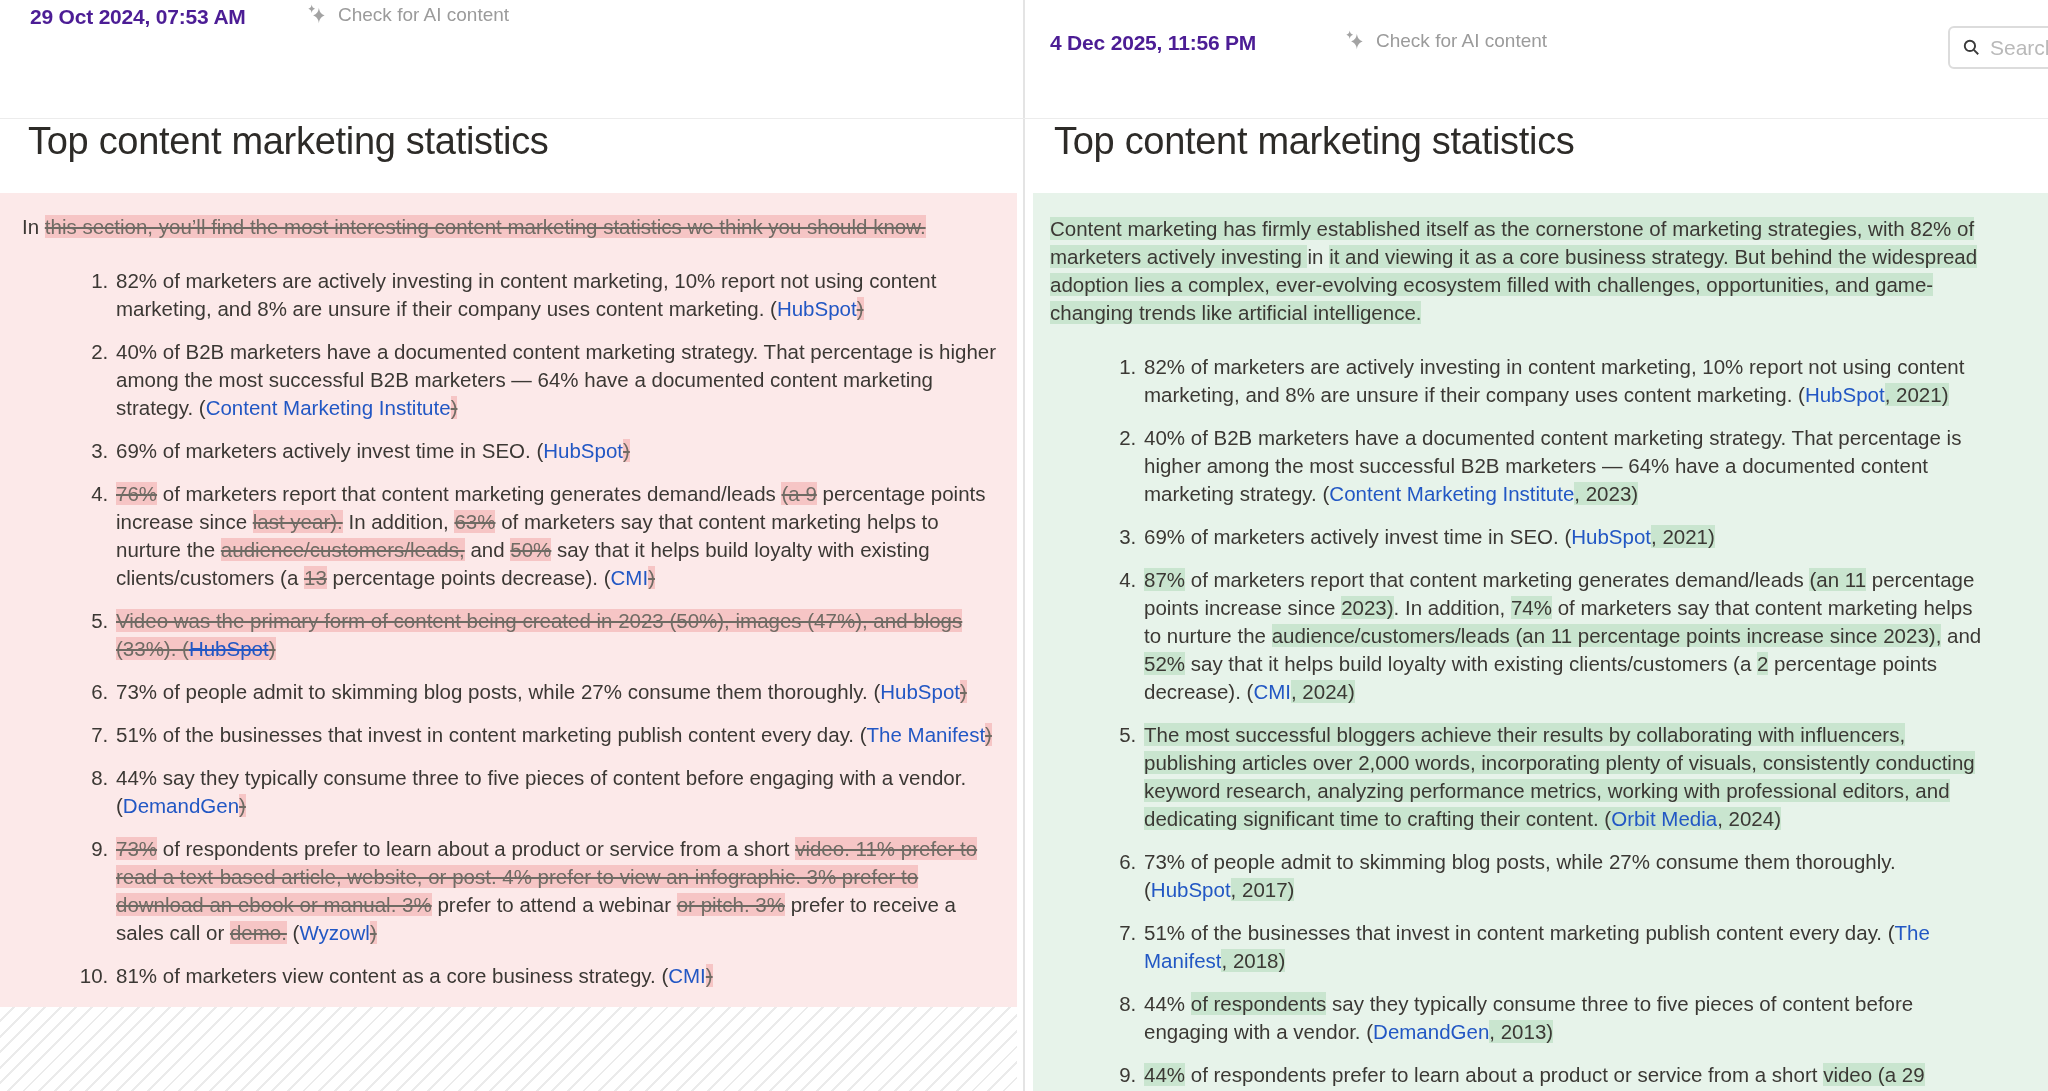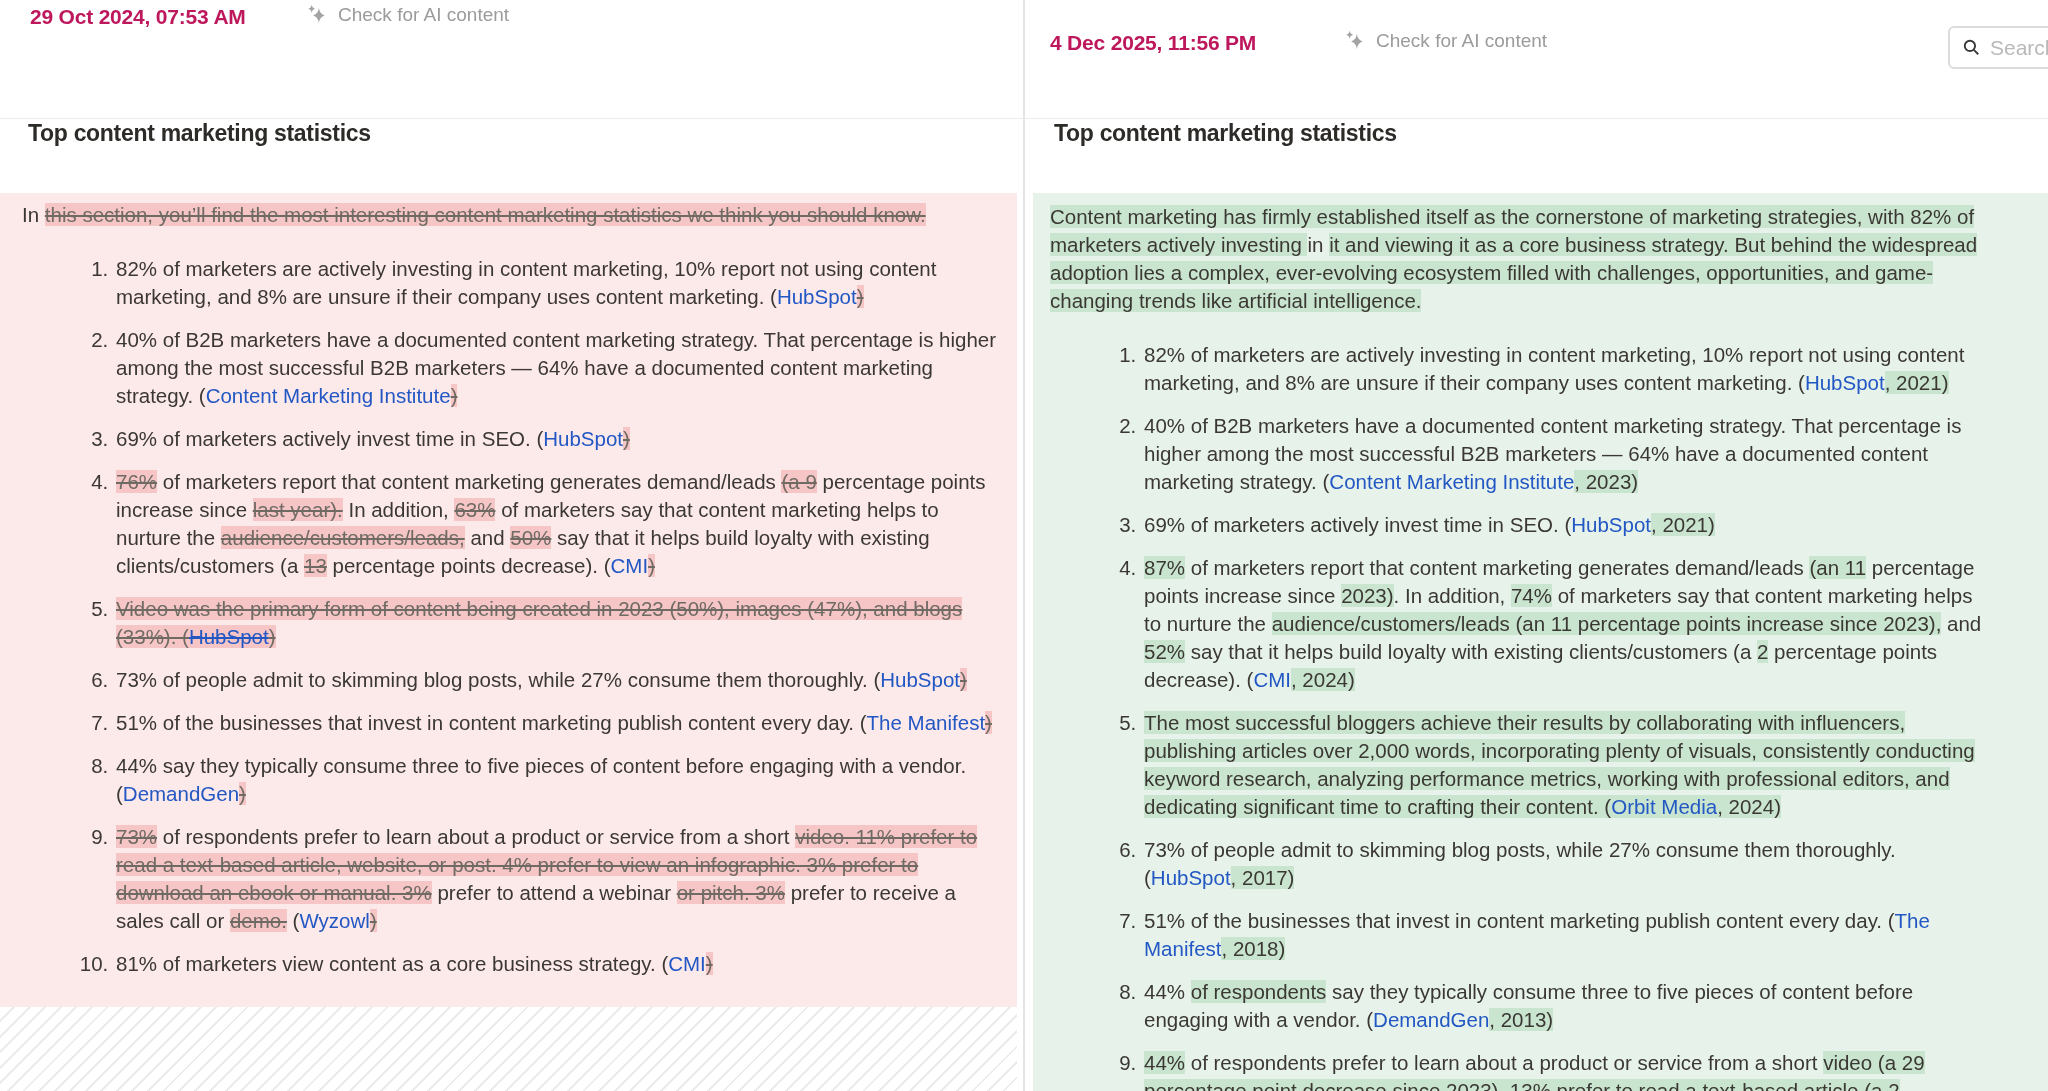--- a/index.html
+++ b/index.html
@@ -21,21 +21,21 @@
     color:var(--text);
     overflow:hidden;
   }
   .v-divider{position:absolute;left:1023px;top:0;width:2px;height:1091px;background:#e4e4e4;}
   .h-divider{position:absolute;left:0;top:118px;width:2048px;height:1px;background:#ececec;}
 
   .pane{position:absolute;top:0;height:1091px;overflow:hidden;background:#fff;}
   .pane-left{left:0;width:1023px;}
   .pane-right{left:1025px;width:1146px;}
 
-  .ts{position:absolute;font-size:21px;font-weight:700;color:#be185d;letter-spacing:-0.2px;white-space:nowrap;}
+  .ts{position:absolute;font-size:21px;font-weight:700;color:#4c1d95;letter-spacing:-0.2px;white-space:nowrap;}
   .pane-left .ts{left:30px;top:5px;}
   .pane-right .ts{left:25px;top:31px;}
 
   .check-ai{
     position:absolute;display:inline-flex;align-items:center;gap:10px;
     background:none;border:none;cursor:pointer;
     font-family:"Liberation Sans", sans-serif;
     font-size:19px;color:var(--muted);white-space:nowrap;
   }
   .pane-left .check-ai{left:305px;top:3px;}
@@ -49,41 +49,41 @@
   }
   .search-box svg{width:19px;height:19px;stroke:#3a3a3a;fill:none;stroke-width:2.4;flex:0 0 auto;}
   .search-box input{
     border:none;outline:none;width:100%;
     font-family:"Liberation Sans", sans-serif;
     font-size:21px;color:#3a3a3a;background:transparent;
   }
   .search-box input::placeholder{color:#b9b9b9;}
 
   .doc-title{
-    position:absolute;top:120px;font-size:23px;font-weight:700;color:#2d2b28;
+    position:absolute;top:120px;font-size:38px;font-weight:400;color:#2d2b28;
     letter-spacing:-0.3px;white-space:nowrap;
   }
   .pane-left .doc-title{left:28px;}
   .pane-right .doc-title{left:29px;}
 
   .content{
     position:absolute;top:193px;font-size:20.5px;line-height:28px;color:var(--text);
     overflow:hidden;
   }
   .content-del{
     left:0;width:1017px;height:814px;
     background:var(--deleted-pane-bg);
     padding:4px 16px 10px 22px;
   }
   .content-add{
     left:8px;width:1015px;height:898px;
     background:var(--added-pane-bg);
     padding:6px 56px 10px 17px;
   }
-  .intro{margin:4px 0 26px 0;}
+  .intro{margin:16px 0 26px 0;}
   .stats-list{margin:0;padding-left:92px;}
   .stats-list li{padding-left:2px;margin-top:15px;}
 
   .seg-n{}
   .seg-d{
     background:var(--deleted-highlight);
     color:var(--struck-text);
     text-decoration:line-through;
     text-decoration-thickness:2px;
   }

